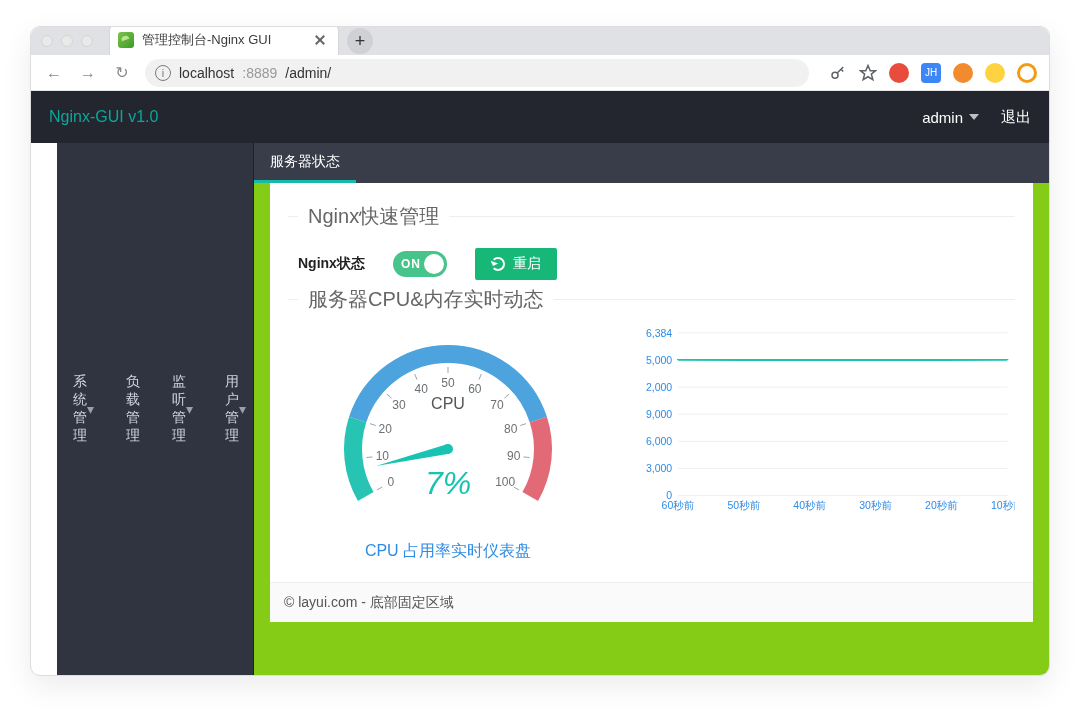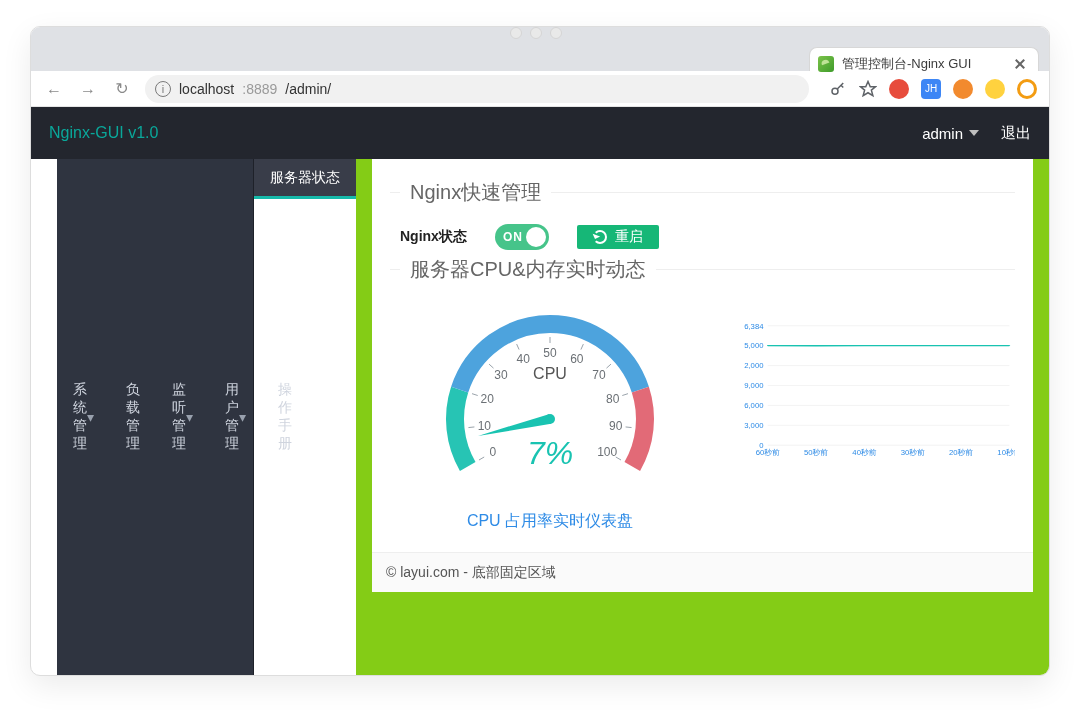--- a/index.html
+++ b/index.html
@@ -19,27 +19,26 @@
     width: 1020px; height: 650px;
     border: 1px solid #ddd;
     border-radius: 10px;
     background: #fff;
     box-shadow: 0 10px 30px rgba(0,0,0,.08);
     display: flex;
     flex-direction: column;
     overflow: hidden;
   }
   .tabbar {
-    height: 44px;
+    height: 28px;
     background: #dfe1e5;
     display: flex;
     align-items: flex-end;
     padding: 0 10px;
     gap: 8px;
-    flex-direction: column;
   }
   .traffic-lights { display:flex; gap:8px; margin-right:8px; align-self:center; }
   .traffic-dot { width:12px; height:12px; border-radius:50%; background:#e9e9e9; border:1px solid #d4d4d4; }
   .tab {
     height: 32px; line-height: 32px;
     background: #fff; border-radius: 8px 8px 0 0;
     padding: 0 10px 0 8px;
     display: flex; align-items: center; gap: 8px;
     min-width: 230px;
     font-size: 13px; color: #3b3b3b;
@@ -96,21 +95,21 @@
 
   .app-body { display:flex; flex:1; min-height:0; }
   .sidebar {
     width: 197px;
     background:#2f3440; color:#c9ced8; font-size:14px; display:flex;
     border-right: 1px solid #1e2129;
     margin-left: 26px;
   }
   .side-item { display:flex; align-items:center; padding:12px 16px; cursor:pointer; color:#cfd4de;}
   .side-item .chev { margin-left:auto; color:#98a0ad; }
-  .main { flex:1; display:flex; flex-direction:row; min-width:0; }
+  .main { flex:1; display:flex; flex-direction:column; min-width:0; }
   .tabsrow {
     height: 40px; background:#393d49; display:flex; align-items:stretch;
   }
   .tabpill {
     padding: 0 16px; display:flex; align-items:center; color:#fff; font-size:14px;
     border-bottom: 3px solid #16baaa; background:#393d49;
   }
 
   .content { flex:1; background:#84cc16; overflow:auto; padding: 0 16px; }
   .panel { background:#fff; margin-top: 0; padding: 14px 18px 20px 18px; }
@@ -121,21 +120,21 @@
   .row-status { display:flex; align-items:center; gap:28px; margin:18px 0 6px 10px; }
   .lbl { font-size:14px; font-weight:600; color:#222; }
 
   .switch {
     width:54px;height:26px;border-radius:14px;background:#46c48a;position:relative;display:inline-flex;align-items:center;
   }
   .switch .txt { position:absolute; left:8px; color:#fff; font-size:12px; font-weight:700; letter-spacing:1px;}
   .switch .knob { position:absolute; right:3px; width:20px;height:20px;border-radius:50%;background:#fff;}
 
   .btn {
-    height:24px; padding:0 16px; border:none; border-radius:2px; background:#16b777; color:#fff; font-size:14px;
+    height:32px; padding:0 16px; border:none; border-radius:2px; background:#16b777; color:#fff; font-size:14px;
     display:inline-flex; align-items:center; gap:8px; cursor:pointer;
   }
   .btn .reload { width:14px;height:14px;border:2px solid #fff;border-left-color:transparent;border-radius:50%; position:relative;}
   .btn .reload::after{content:"";position:absolute;left:-4px;top:3px;border:4px solid transparent;border-top-color:#fff;transform:rotate(20deg);}
 
   
   .charts { display:flex; gap:24px; align-items:flex-start; margin-top: 6px;}
   .gauge-wrap { width: 320px; text-align:center; }
   .gauge-wrap svg { width:240px; height:220px; display:block; margin:0 auto;}
   .gauge-title { color:#2e8be6; font-size:16px; margin-top: 2px; }

